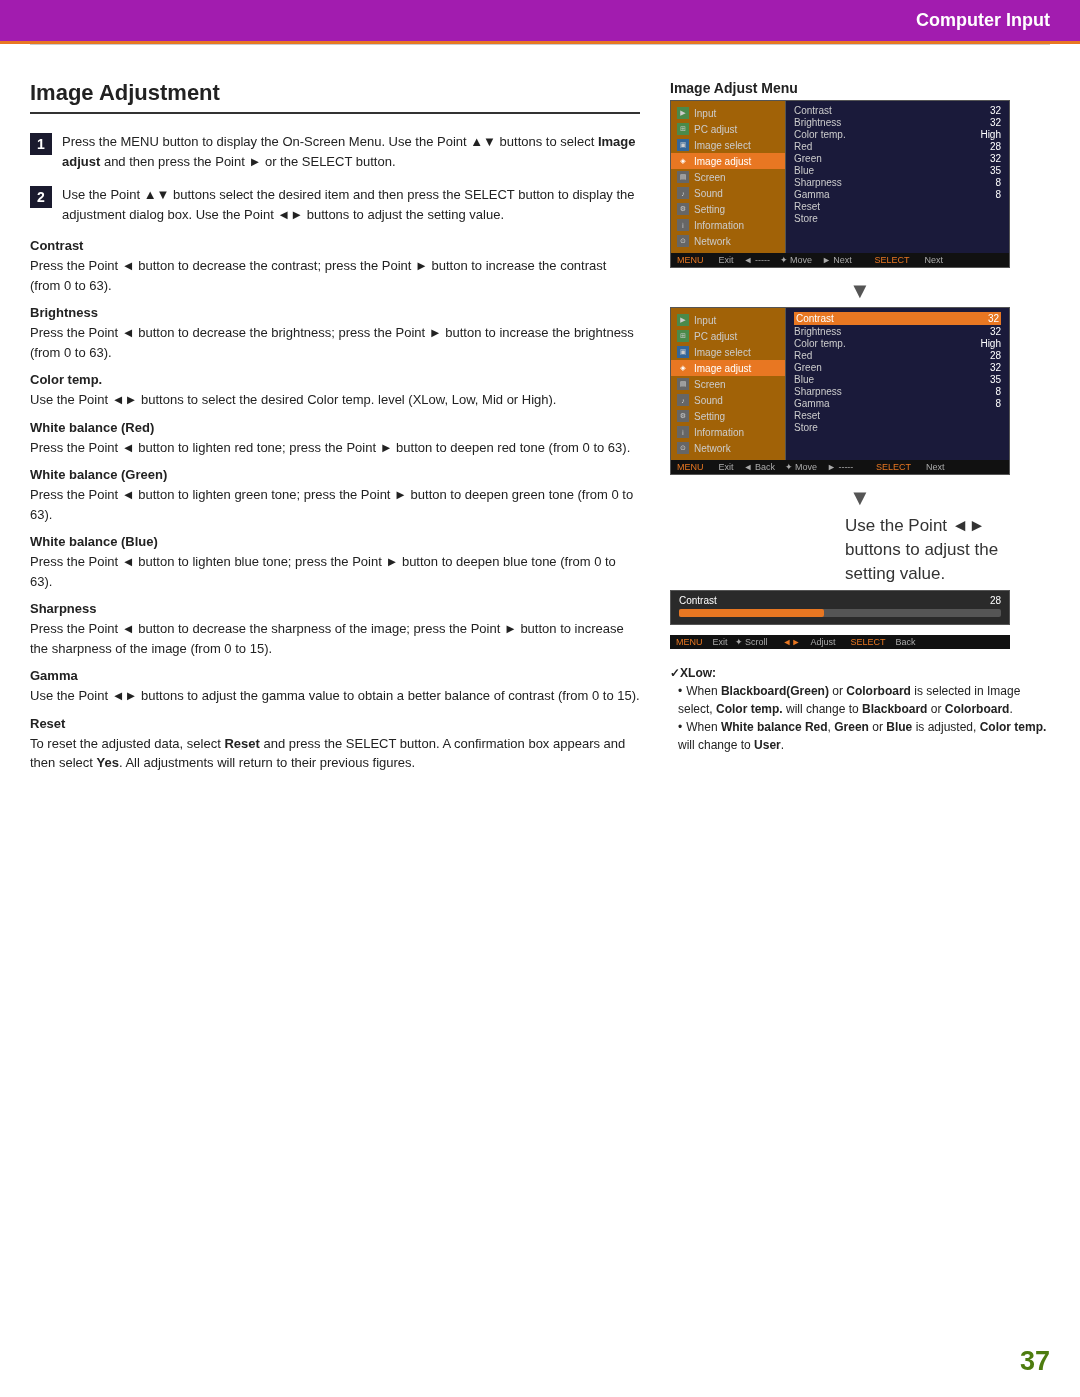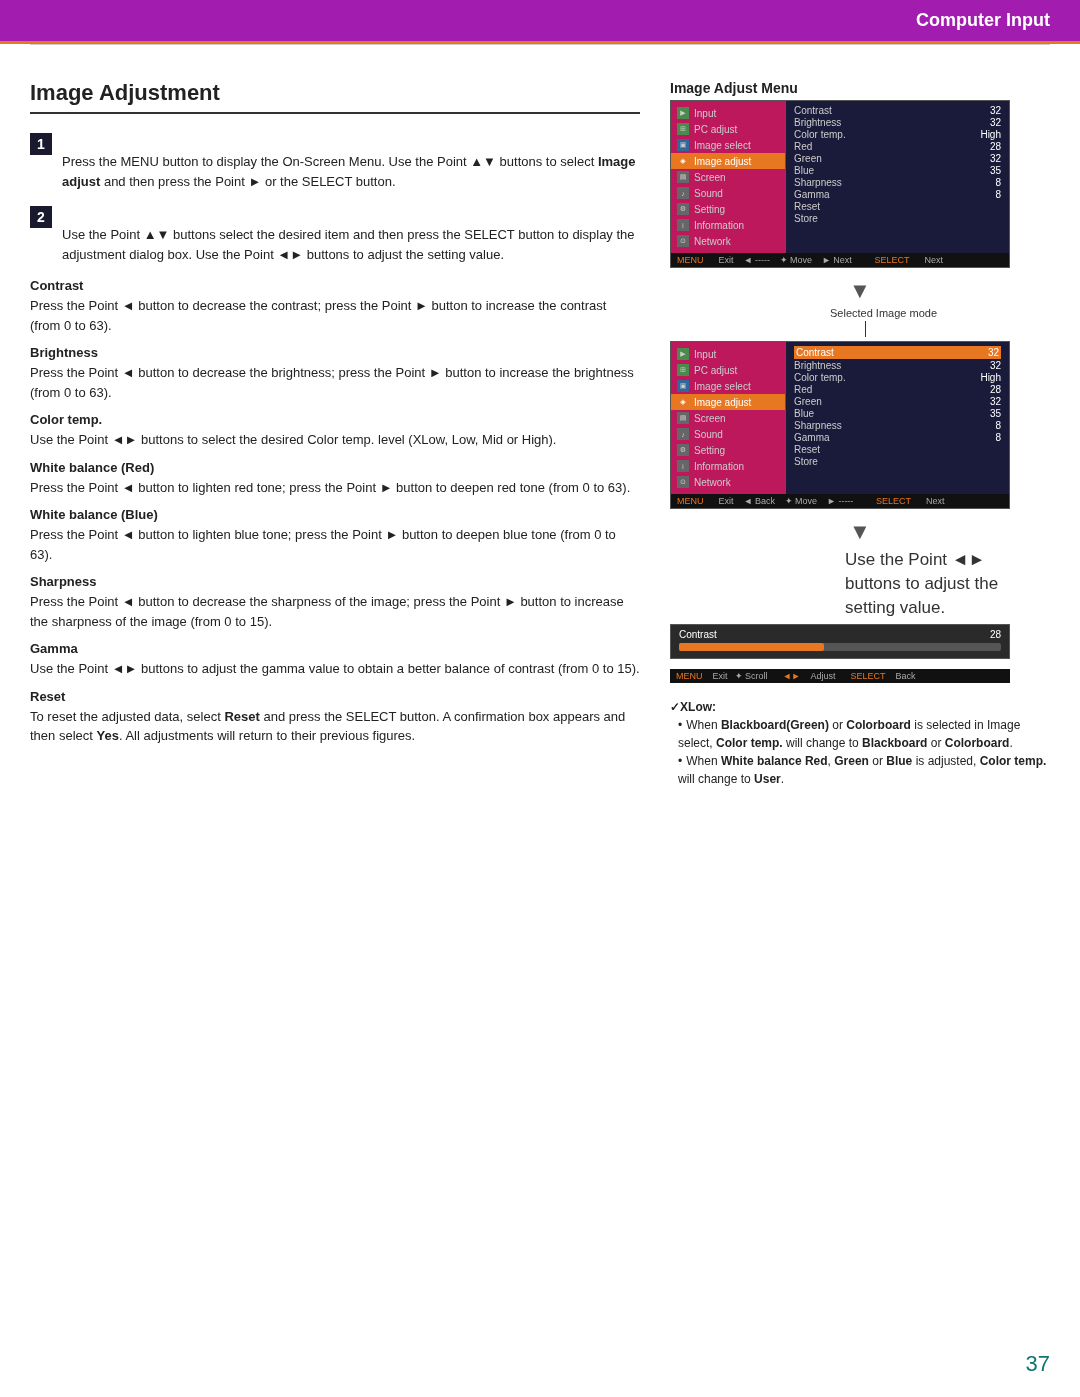--- a/index.html
+++ b/index.html
@@ -66,21 +66,20 @@
       height: 22px;
       display: flex;
       align-items: center;
       justify-content: center;
       flex-shrink: 0;
       margin-top: 1px;
     }
 
     .step-text {
       line-height: 1.5;
-      margin-top: 20px;
     }
 
     .step-text b { font-weight: bold; }
 
     .section {
       margin-bottom: 10px;
     }
 
     .section-title {
       font-weight: bold;
@@ -107,21 +106,21 @@
       font-size: 10px;
       color: #ddd;
     }
 
     .menu-ui-inner {
       display: flex;
     }
 
     .menu-left {
       width: 115px;
-      background: #be185d;
+      background: #a16207;
       padding: 4px 0;
       border-right: 1px solid #555;
     }
 
     .menu-right {
       flex: 1;
       background: #1a1a3a;
       padding: 4px 8px;
     }
 
@@ -259,23 +258,23 @@
     .note-section ul li::before {
       content: "•";
       margin-right: 4px;
     }
 
     
     .page-number {
       position: absolute;
       bottom: 20px;
       right: 30px;
-      font-size: 22px;
-      font-weight: normal;
-      color: #0f766e;
+      font-size: 27px;
+      font-weight: bold;
+      color: #4d7c0f;
     }
 
     .divider-line {
       border: none;
       border-top: 1px solid #ccc;
       margin: 0 30px 15px 30px;
     }
   </style>
 </head>
 <body>
@@ -317,20 +316,24 @@
     <div class="section">
       <div class="section-title">Color temp.</div>
       <div class="section-body">Use the Point ◄► buttons to select the desired Color temp. level (XLow, Low, Mid or High).</div>
     </div>
 
     <div class="section">
       <div class="section-title">White balance (Red)</div>
       <div class="section-body">Press the Point ◄ button to lighten red tone; press the Point ► button to deepen red tone (from 0 to 63).</div>
     </div>
 
+    <div class="section">
+      <div class="section-title">White balance (Green)</div>
+      <div class="section-body">Press the Point ◄ button to lighten green tone; press the Point ► button to deepen green tone (from 0 to 63).</div>
+    </div>
 
     <div class="section">
       <div class="section-title">White balance (Blue)</div>
       <div class="section-body">Press the Point ◄ button to lighten blue tone; press the Point ► button to deepen blue tone (from 0 to 63).</div>
     </div>
 
     <div class="section">
       <div class="section-title">Sharpness</div>
       <div class="section-body">Press the Point ◄ button to decrease the sharpness of the image; press the Point ► button to increase the sharpness of the image (from 0 to 15).</div>
     </div>
@@ -432,24 +435,20 @@
             </div>
         </div>
       </div>
       <div class="menu-bar">
         <span>MENU</span> Exit &nbsp;&nbsp; ◄ ----- &nbsp;&nbsp; ✦ Move &nbsp;&nbsp; ► Next &nbsp;&nbsp; <span>SELECT</span> Next
       </div>
     </div>
 
     <div class="arrow-down">▼</div>
 
-    <div style="position:relative; margin-bottom:4px;">
-      <div style="font-size:11px; color:#333; margin-left:160px; margin-bottom:2px;">Selected Image mode</div>
-      <div style="border-left:1px solid #333; height:16px; margin-left:195px; margin-bottom:2px;"></div>
-    </div>
 
     <div class="menu-ui">
       <div class="menu-ui-inner">
         <div class="menu-left">
           <div class="menu-item">
             <div class="menu-icon green">▶</div>
             <span>Input</span>
           </div>
           <div class="menu-item">
             <div class="menu-icon green">⊞</div>

